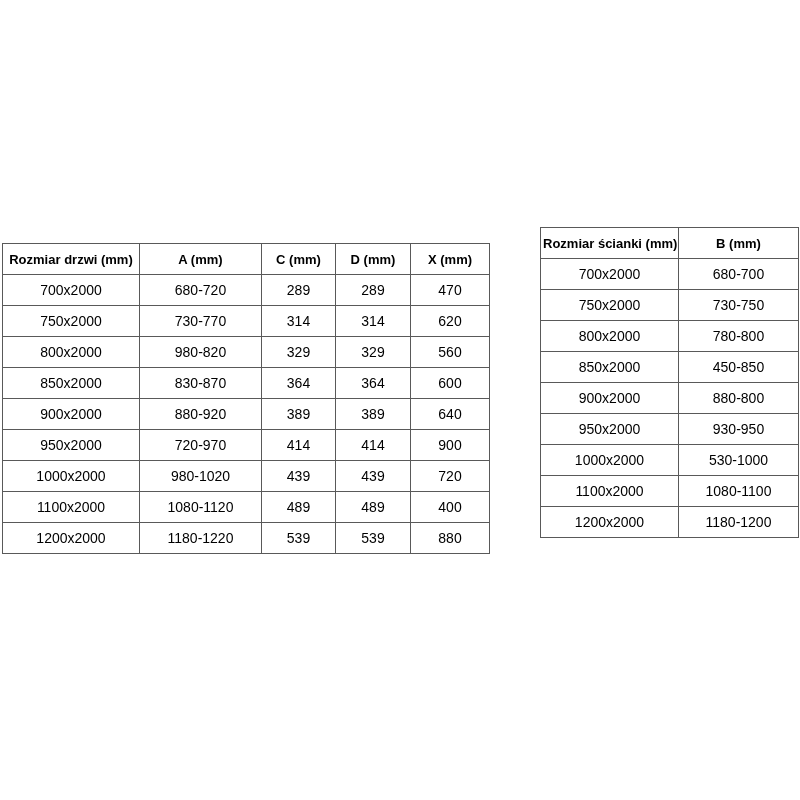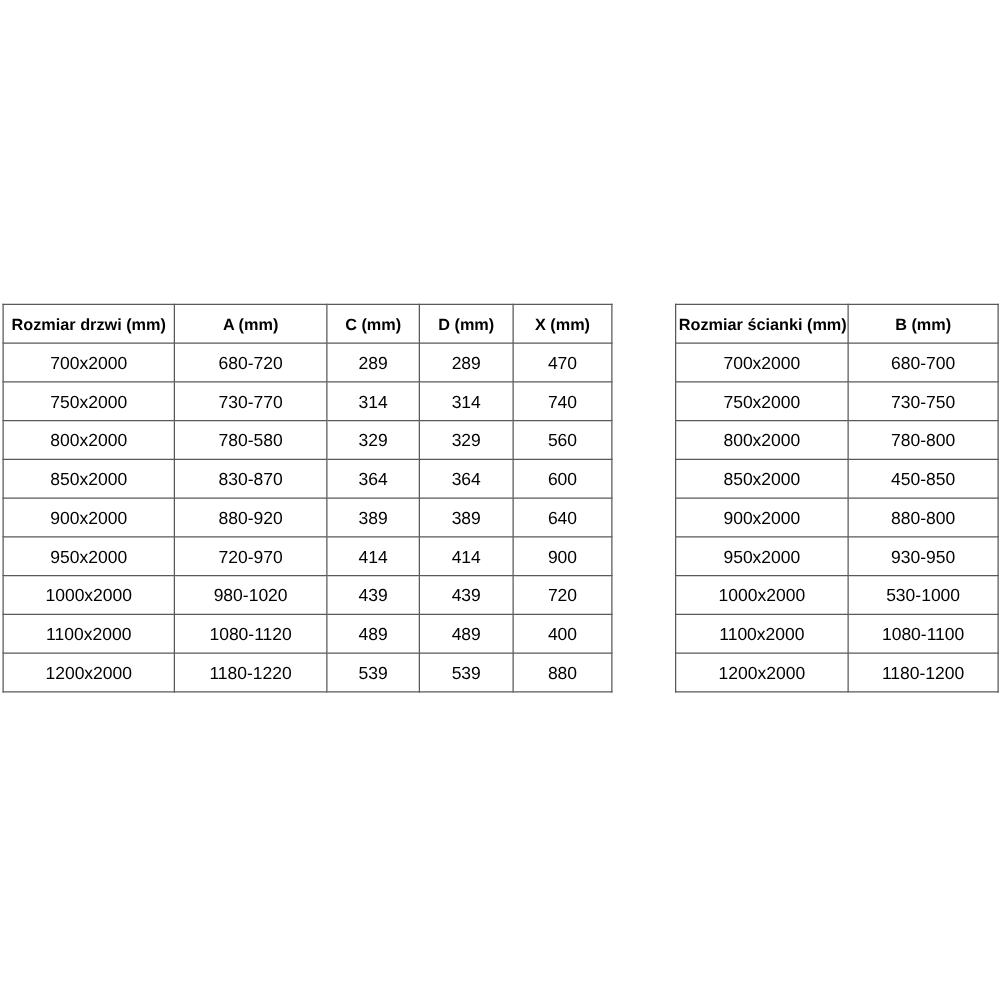--- a/index.html
+++ b/index.html
@@ -14,21 +14,21 @@
     background: #ffffff;
     font-family: "Liberation Sans", sans-serif;
   }
   table.spec-table {
     position: absolute;
     border-collapse: collapse;
     table-layout: fixed;
     background: #ffffff;
   }
   #table-doors { left: 2px;   top: 243px; width: 487px; }
-  #table-wall  { left: 540px; top: 243px; width: 258px; }
+  #table-wall  { left: 540px; top: 227px; width: 258px; }
   .spec-table th,
   .spec-table td {
     border: 1px solid #595959;
     text-align: center;
     vertical-align: middle;
     height: 30px;
     padding: 0 2px;
     color: #000000;
     white-space: nowrap;
     overflow: hidden;
@@ -70,25 +70,25 @@
           <td>680-720</td>
           <td>289</td>
           <td>289</td>
           <td>470</td>
         </tr>
         <tr>
           <td>750x2000</td>
           <td>730-770</td>
           <td>314</td>
           <td>314</td>
-          <td>740</td>
+          <td>620</td>
         </tr>
         <tr>
           <td>800x2000</td>
-          <td>780-580</td>
+          <td>980-820</td>
           <td>329</td>
           <td>329</td>
           <td>560</td>
         </tr>
         <tr>
           <td>850x2000</td>
           <td>830-870</td>
           <td>364</td>
           <td>364</td>
           <td>600</td>

